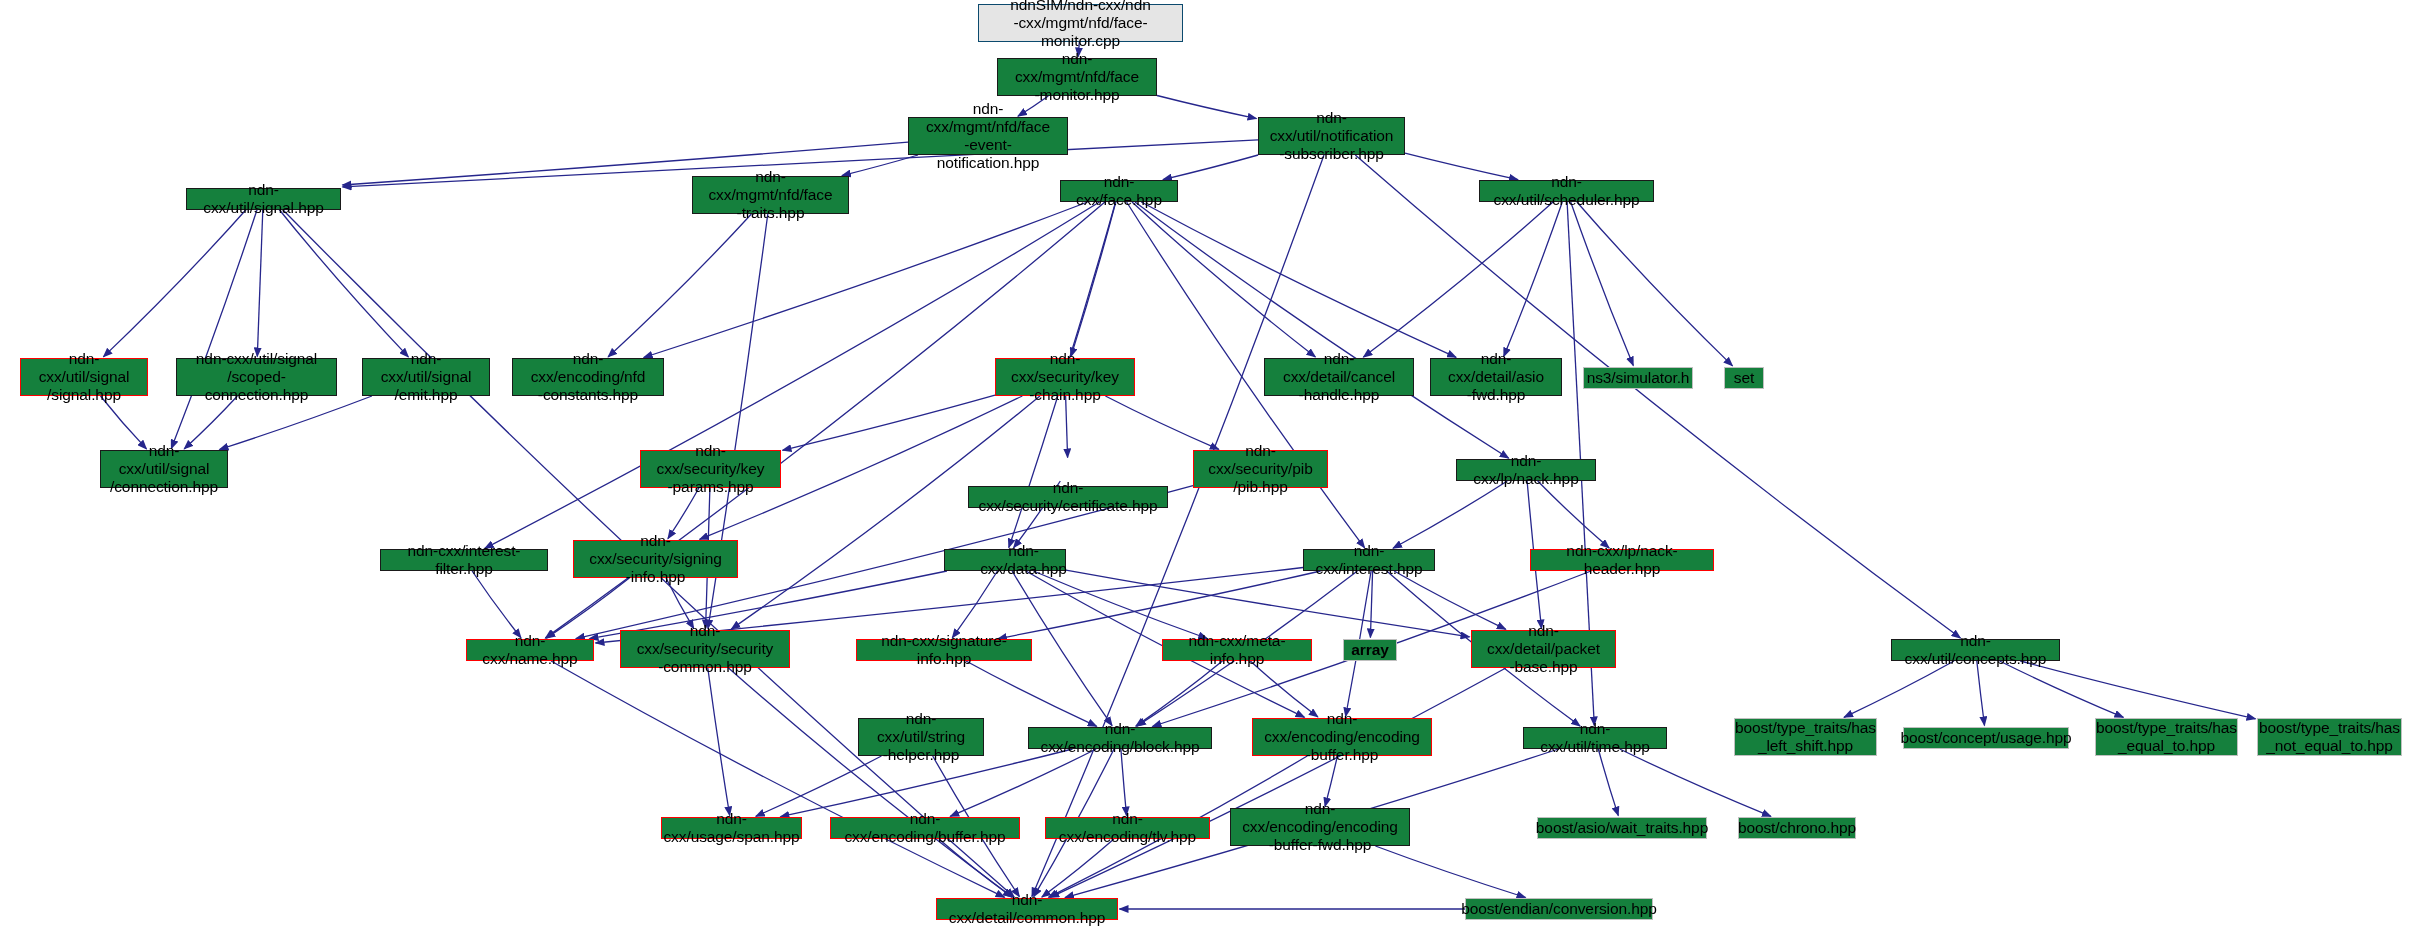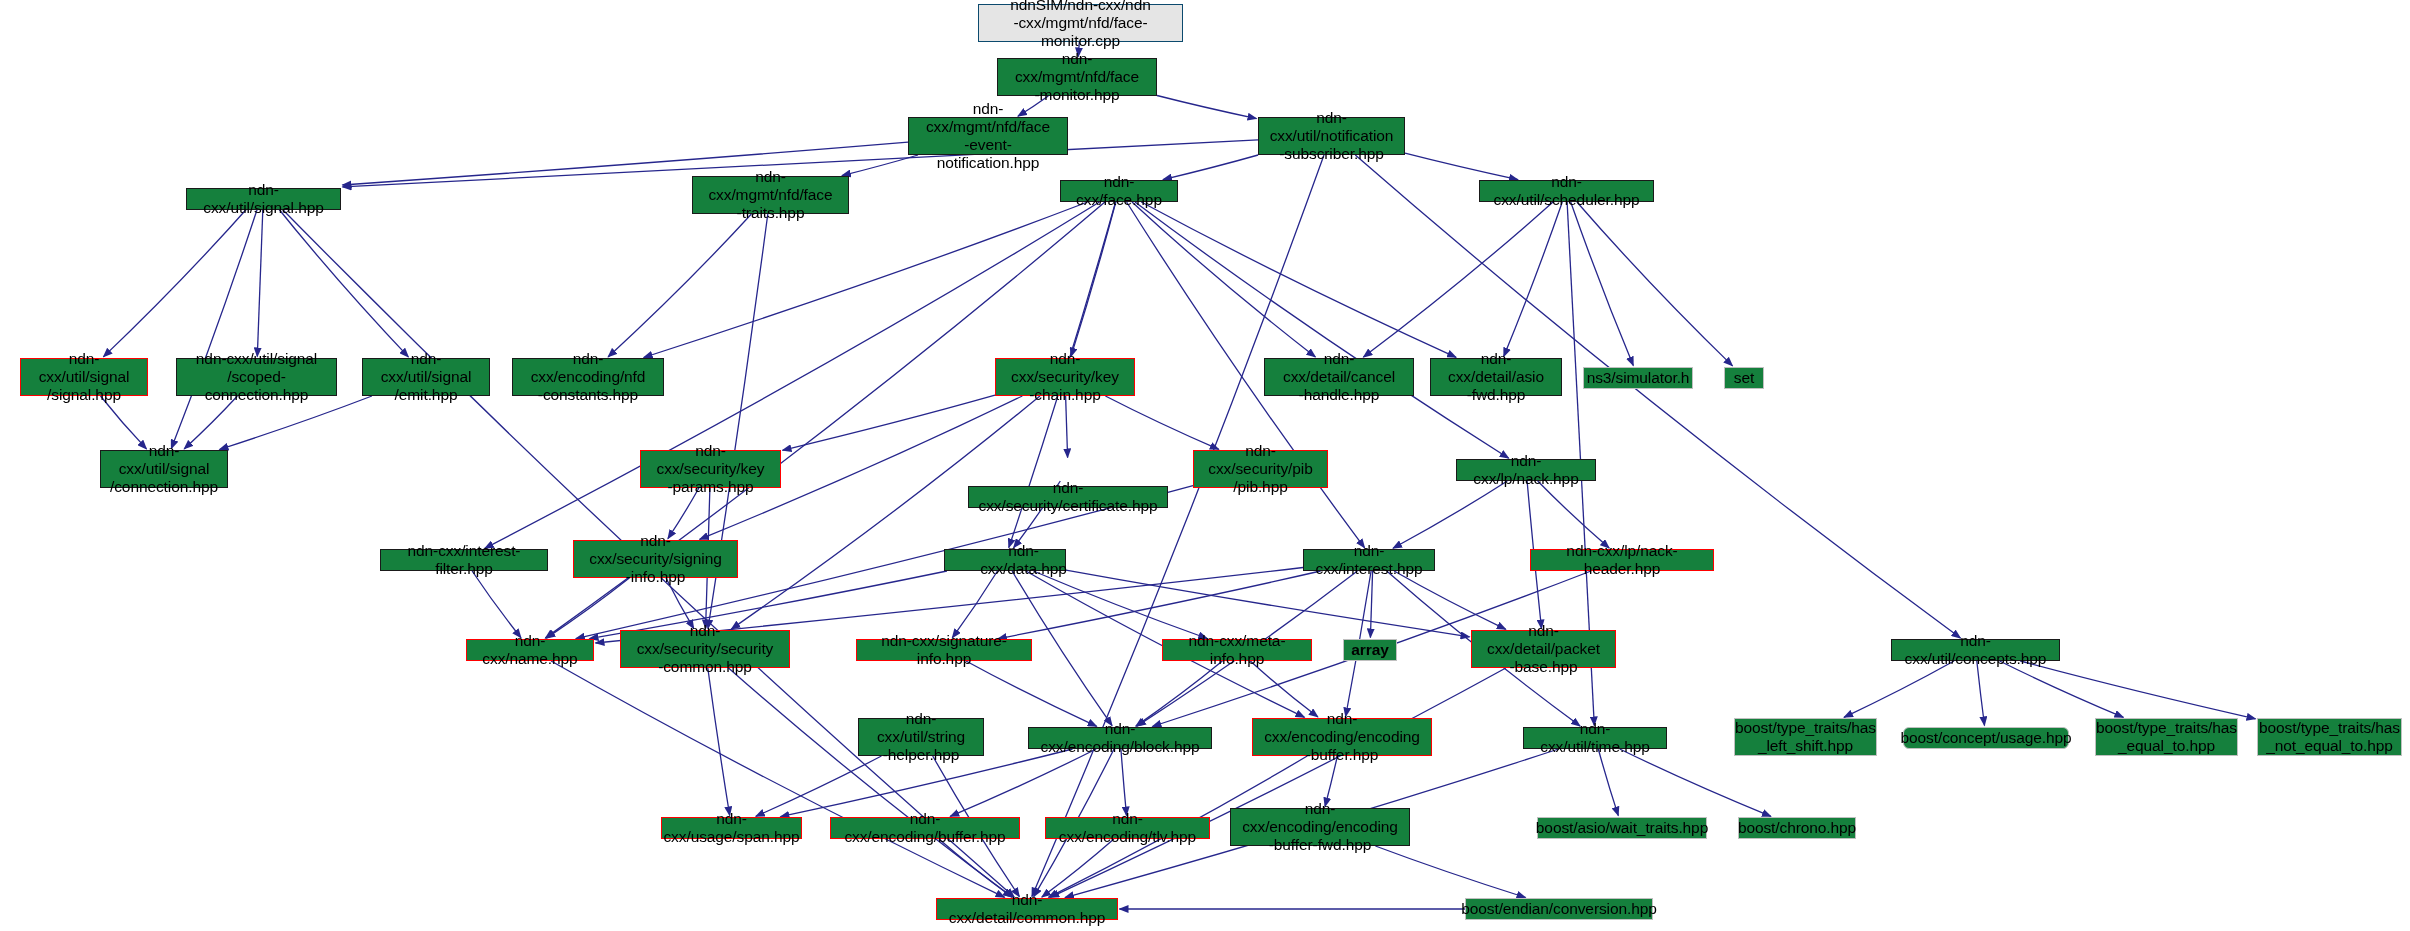--- a/index.html
+++ b/index.html
@@ -219,21 +219,21 @@
 -base.hpp</span></div>
       <div class="node black" style="left: 1891px; top: 639px; width: 169px; height: 22px;"><span class="node-label">ndn-cxx/util/concepts.hpp</span></div>
       <div class="node black" style="left: 858px; top: 718px; width: 126px; height: 38px;"><span class="node-label">ndn-cxx/util/string
 -helper.hpp</span></div>
       <div class="node black" style="left: 1028px; top: 727px; width: 184px; height: 22px;"><span class="node-label">ndn-cxx/encoding/block.hpp</span></div>
       <div class="node red" style="left: 1252px; top: 718px; width: 180px; height: 38px;"><span class="node-label">ndn-cxx/encoding/encoding
 -buffer.hpp</span></div>
       <div class="node black" style="left: 1523px; top: 727px; width: 144px; height: 22px;"><span class="node-label">ndn-cxx/util/time.hpp</span></div>
       <div class="node grey" style="left: 1734px; top: 718px; width: 143px; height: 38px;"><span class="node-label">boost/type_traits/has
 _left_shift.hpp</span></div>
-      <div class="node grey" style="left: 1903px; top: 727px; width: 166px; height: 22px; border-radius: 6px;"><span class="node-label">boost/concept/usage.hpp</span></div>
+      <div class="node grey" style="left: 1903px; top: 727px; width: 166px; height: 22px;"><span class="node-label">boost/concept/usage.hpp</span></div>
       <div class="node grey" style="left: 2095px; top: 718px; width: 143px; height: 38px;"><span class="node-label">boost/type_traits/has
 _equal_to.hpp</span></div>
       <div class="node grey" style="left: 2257px; top: 718px; width: 145px; height: 38px;"><span class="node-label">boost/type_traits/has
 _not_equal_to.hpp</span></div>
       <div class="node red" style="left: 661px; top: 817px; width: 141px; height: 22px;"><span class="node-label">ndn-cxx/usage/span.hpp</span></div>
       <div class="node red" style="left: 830px; top: 817px; width: 190px; height: 22px;"><span class="node-label">ndn-cxx/encoding/buffer.hpp</span></div>
       <div class="node red" style="left: 1045px; top: 817px; width: 165px; height: 22px;"><span class="node-label">ndn-cxx/encoding/tlv.hpp</span></div>
       <div class="node black" style="left: 1230px; top: 808px; width: 180px; height: 38px;"><span class="node-label">ndn-cxx/encoding/encoding
 -buffer-fwd.hpp</span></div>
       <div class="node grey" style="left: 1537px; top: 817px; width: 170px; height: 22px;"><span class="node-label">boost/asio/wait_traits.hpp</span></div>

